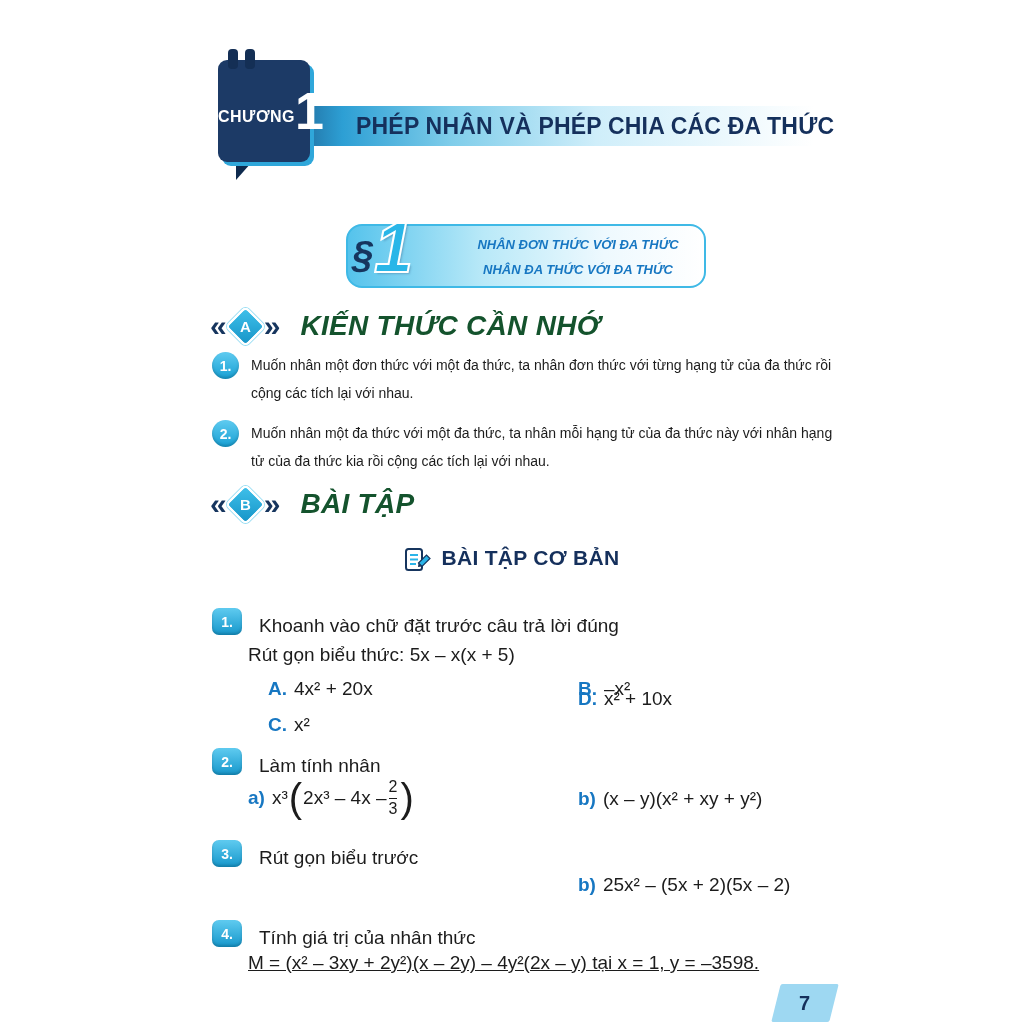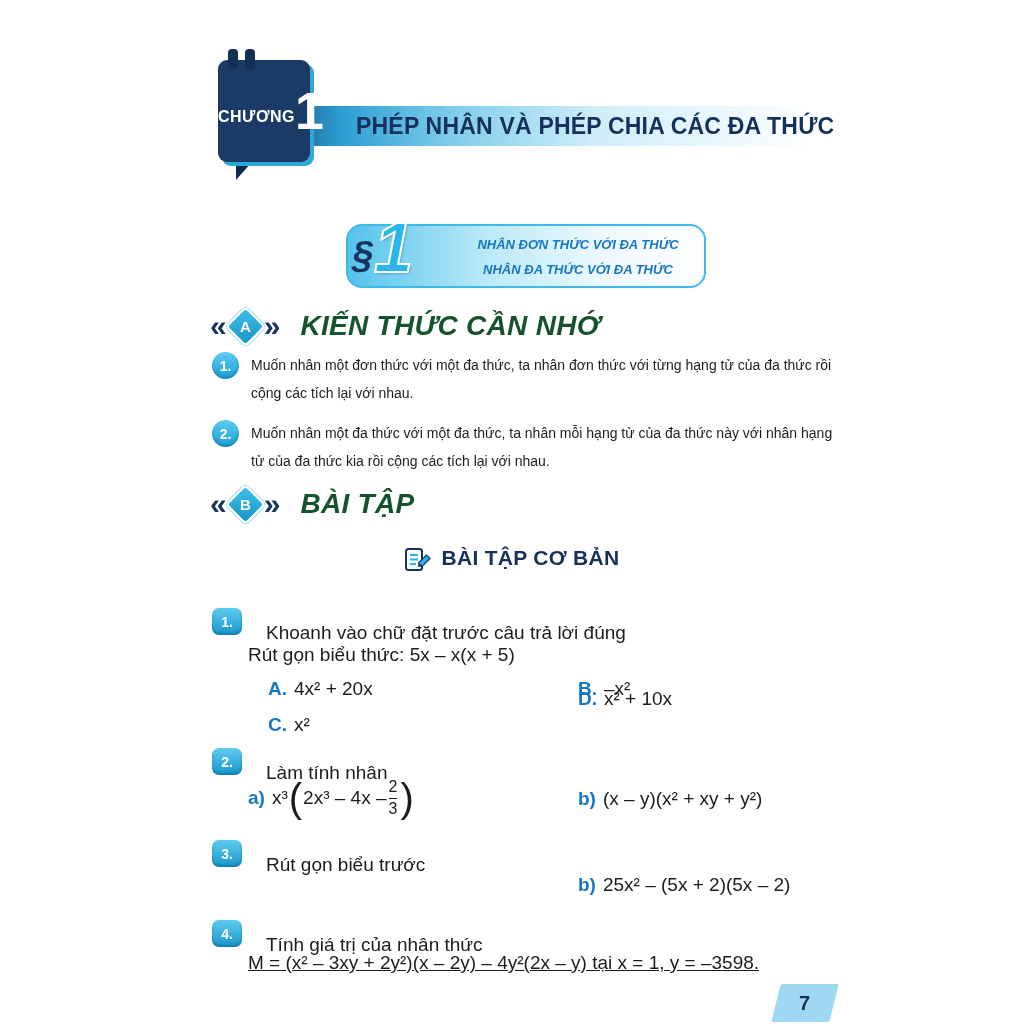--- a/index.html
+++ b/index.html
@@ -103,21 +103,21 @@
 
   
   .problem { position: absolute; left: 212px; display: flex; gap: 12px; align-items: flex-start; }
   .num-square {
     flex: 0 0 auto; width: 30px; height: 27px; border-radius: 7px;
     background: linear-gradient(180deg, #5fcbf0, #1697cb);
     color: #fff; font-weight: 700; font-size: 14px;
     display: flex; align-items: center; justify-content: center;
     box-shadow: inset 0 -2px 3px rgba(0,0,0,0.18);
   }
-  .problem .ptitle { margin: 12px; font-size: 19px; padding-top: 2px; }
+  .problem .ptitle { margin: 5px; font-size: 19px; padding-top: 2px; }
   .line { position: absolute; font-size: 19px; white-space: nowrap; text-align: right; }
   .clabel { color: #1777c2; font-weight: 700; margin-right: 7px; }
   .mathline { display: inline-flex; align-items: center; }
   .bigparen { font-size: 40px; font-weight: 300; line-height: 1; padding: 0 1px; }
   .frac { display: inline-flex; flex-direction: column; align-items: center; font-size: 16px; line-height: 1.15; margin: 0 2px; }
   .frac .bar { width: 100%; border-top: 1.6px solid #1c1c1c; height: 0; margin: 1px 0; }
 
   
   .page-corner {
     position: absolute; left: 776px; top: 984px; width: 58px; height: 38px;

